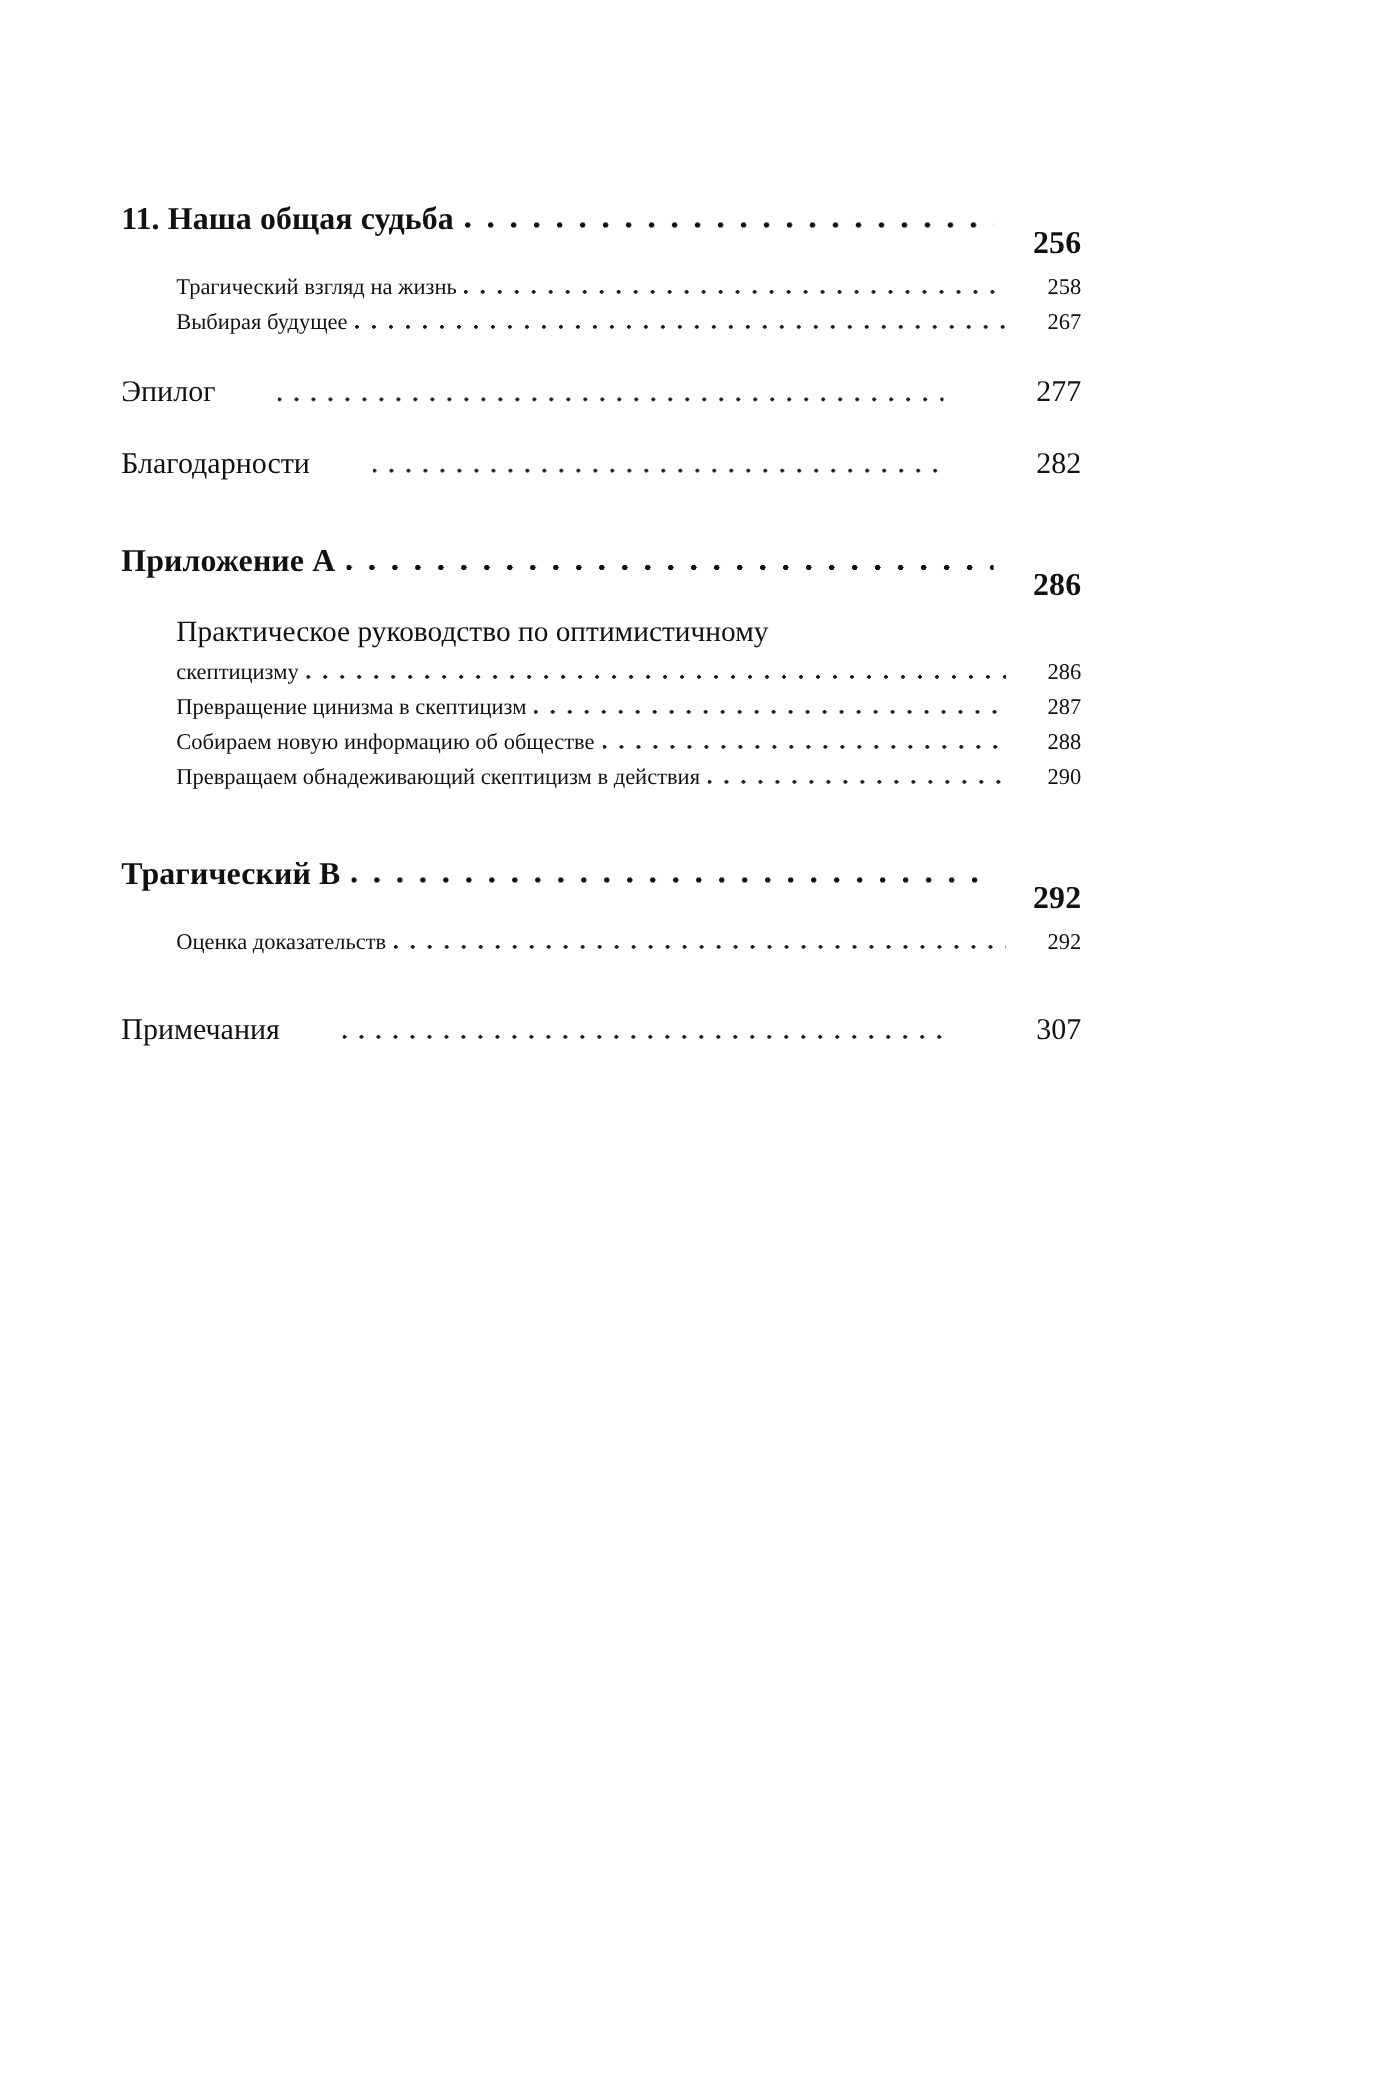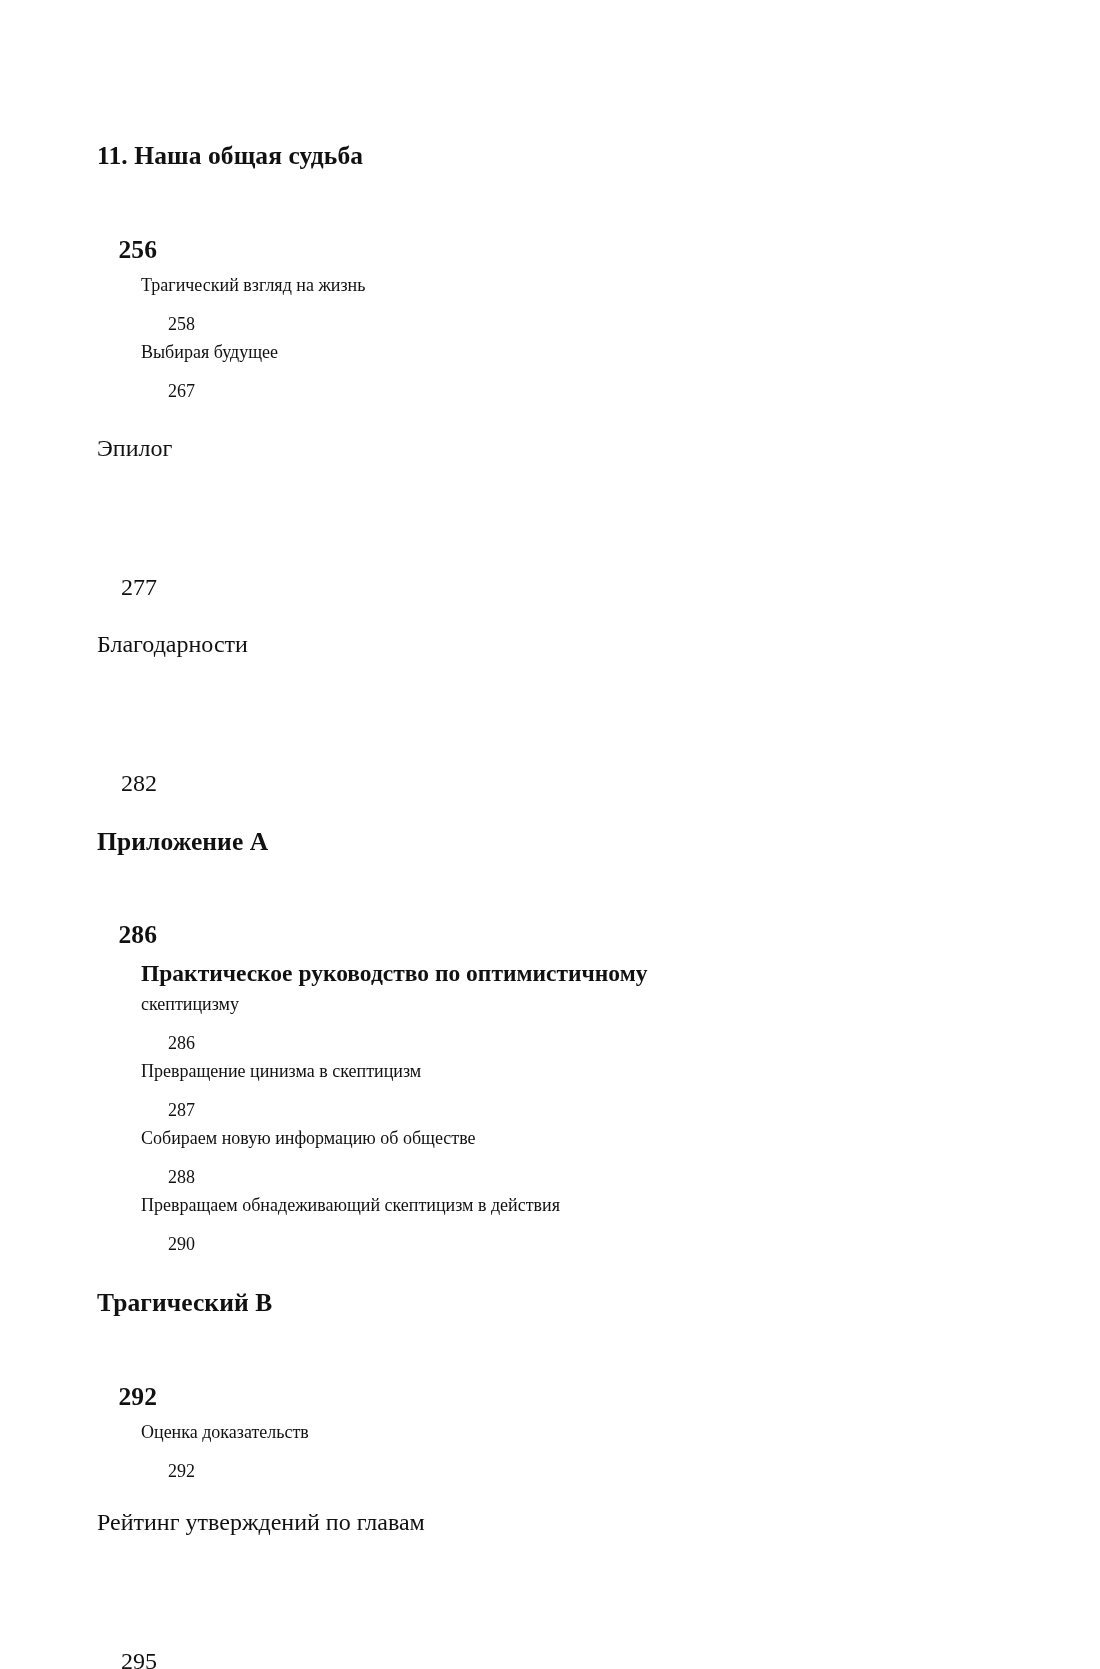--- a/index.html
+++ b/index.html
@@ -27,25 +27,24 @@
   .toc {
     position: absolute;
     left: 97px;
     top: 141px;
     width: 768px;
   }
 
   
   .toc-row {
     display: flex;
-    align-items: flex-start;
+    align-items: center;
     width: 100%;
     box-sizing: border-box;
     white-space: nowrap;
-    flex-direction: column;
   }
 
   .toc-label {
     flex: 0 1 auto;
     overflow: hidden;
     text-overflow: clip;
   }
 
   .toc-dots {
     flex: 1 1 auto;
@@ -103,21 +102,21 @@
     font-size: 18px;
     padding-left: 44px;
     margin-bottom: 7px;
   }
   .lvl2 .toc-page { width: 54px; }
 
   
   .toc-wrap-first {
     padding-left: 44px;
     font-size: 23.5px;
-    font-weight: bold;
+    font-weight: normal;
     margin-bottom: 7px;
   }
   .gap-md { height: 26px; }
   .gap-sm { height: 20px; }
 </style>
 </head>
 <body>
 
 <div class="page">
   <div class="toc">
@@ -200,25 +199,20 @@
     </div>
 
     <div class="toc-row lvl2">
       <span class="toc-label">Оценка доказательств</span>
       <span class="toc-dots"></span>
       <span class="toc-page">292</span>
     </div>
 
     <div class="gap-sm"></div>
 
-    <div class="toc-row lvl1p">
-      <span class="toc-label">Рейтинг утверждений по главам</span>
-      <span class="toc-dots"></span>
-      <span class="toc-page">295</span>
-    </div>
 
     <div class="gap-sm"></div>
 
     <div class="toc-row lvl1p">
       <span class="toc-label">Примечания</span>
       <span class="toc-dots"></span>
       <span class="toc-page">307</span>
     </div>
 
   </div>

